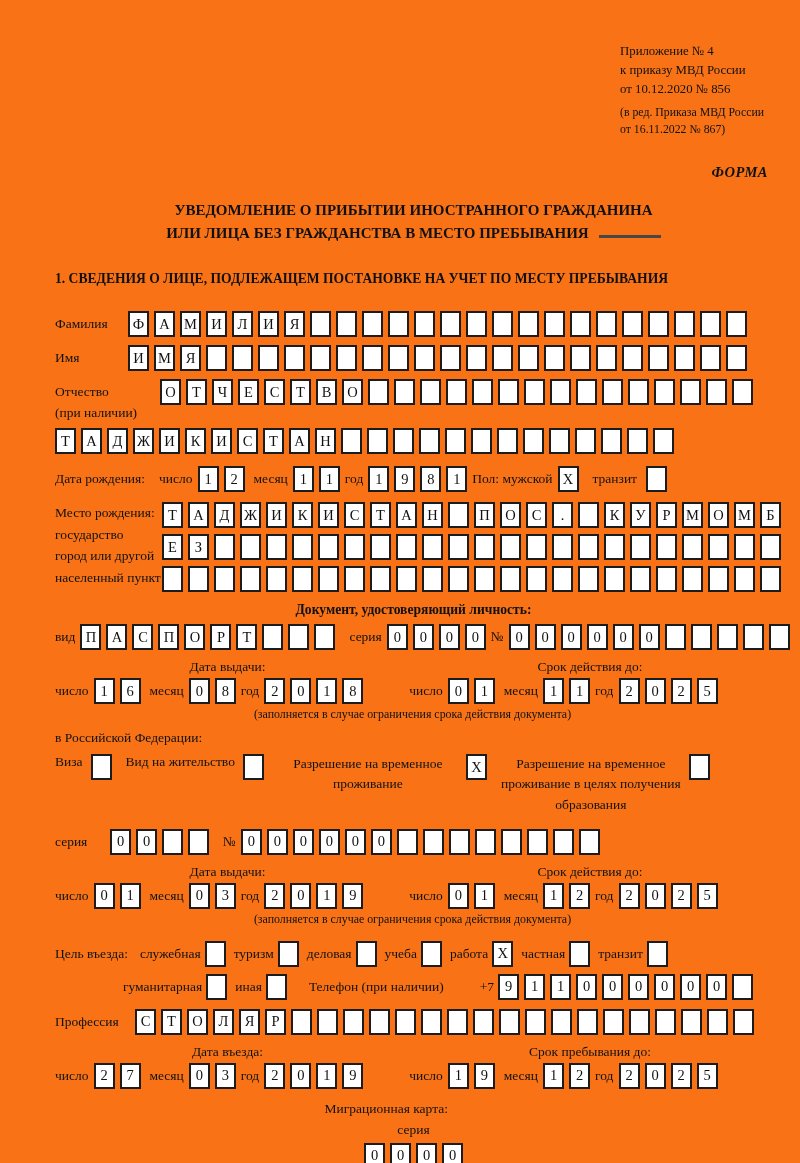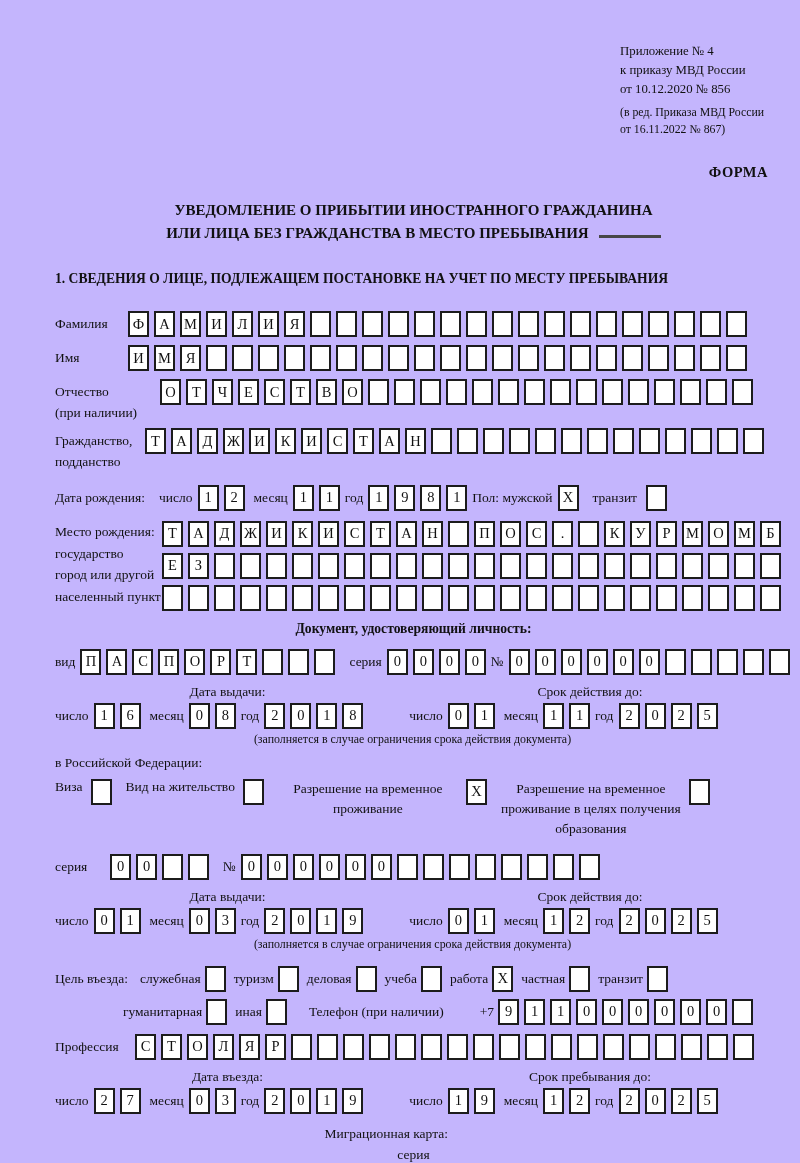--- a/index.html
+++ b/index.html
@@ -1,29 +1,29 @@
 <!DOCTYPE html>
 <html><head>
 <meta charset="utf-8">
 <style>
   * { margin:0; padding:0; box-sizing:border-box; }
   html,body { background:#fff; }
   .page {
     width:800px; height:1163px;
-    background:#c4b5fd; color:#111;
+    background:#f97316; color:#111;
     font-family:"Liberation Serif","DejaVu Serif",serif;
     font-size:13.5px;
     padding:42px 28px 0 55px;
     position:relative; overflow:hidden;
   }
   
   .appendix { margin-left:565px; line-height:1.5; }
   .appendix .big { font-size:12.8px; }
   .appendix .small { font-size:11.8px; margin-top:4px; line-height:1.45; }
-  .form-label { text-align:right; font-weight:bold; font-size:14.5px; margin-top:26px; padding-right:4px; letter-spacing:.5px; }
+  .form-label { text-align:right; font-weight:bold; font-size:14.5px; margin-top:26px; padding-right:4px; letter-spacing:.5px;font-style:italic; }
   
   .title { text-align:center; font-weight:bold; font-size:15px; line-height:1.55; margin-top:18px; }
   .title-underline { display:inline-block; width:62px; border-bottom:3px solid #474747; margin-left:10px; vertical-align:baseline; }
   .sec-heading { font-weight:bold; font-size:13.6px; margin-top:26px; white-space:nowrap; }
   
   .row { display:flex; align-items:flex-start; margin-top:8px; }
   .lbl { padding-top:5px; flex:0 0 auto; }
   .w73 { width:73px; } .w105 { width:105px; } .w90 { width:90px; } .w80 { width:80px; }
   .lbl2 { line-height:1.55; padding-top:3px; }
   .boxes { display:flex; gap:5px; flex:0 0 auto; }
@@ -175,24 +175,20 @@
         <span class="box"></span>
         <span class="box"></span>
         <span class="box"></span>
         <span class="box"></span>
         <span class="box"></span>
         <span class="box"></span>
       </span>
   </div>
 
   <div class="row" style="margin-top:4px;">
-    <span class="lbl w90 lbl2">
-      <div>Гражданство,</div>
-      <div>подданство</div>
-    </span>
     <span class="boxes">
         <span class="box">Т</span>
         <span class="box">А</span>
         <span class="box">Д</span>
         <span class="box">Ж</span>
         <span class="box">И</span>
         <span class="box">К</span>
         <span class="box">И</span>
         <span class="box">С</span>
         <span class="box">Т</span>
@@ -326,21 +322,21 @@
           <span class="box"></span>
           <span class="box"></span>
           <span class="box"></span>
           <span class="box"></span>
           <span class="box"></span>
         </span>
     </div>
   </div>
 
   <div class="sub-heading">Документ, удостоверяющий личность:</div>
-  <div class="inline" style="margin-top:12px;">
+  <div class="inline" style="margin-top:6px;">
     <span style="width:58px;">вид</span>
     <span class="boxes">
         <span class="box">П</span>
         <span class="box">А</span>
         <span class="box">С</span>
         <span class="box">П</span>
         <span class="box">О</span>
         <span class="box">Р</span>
         <span class="box">Т</span>
         <span class="box"></span>

